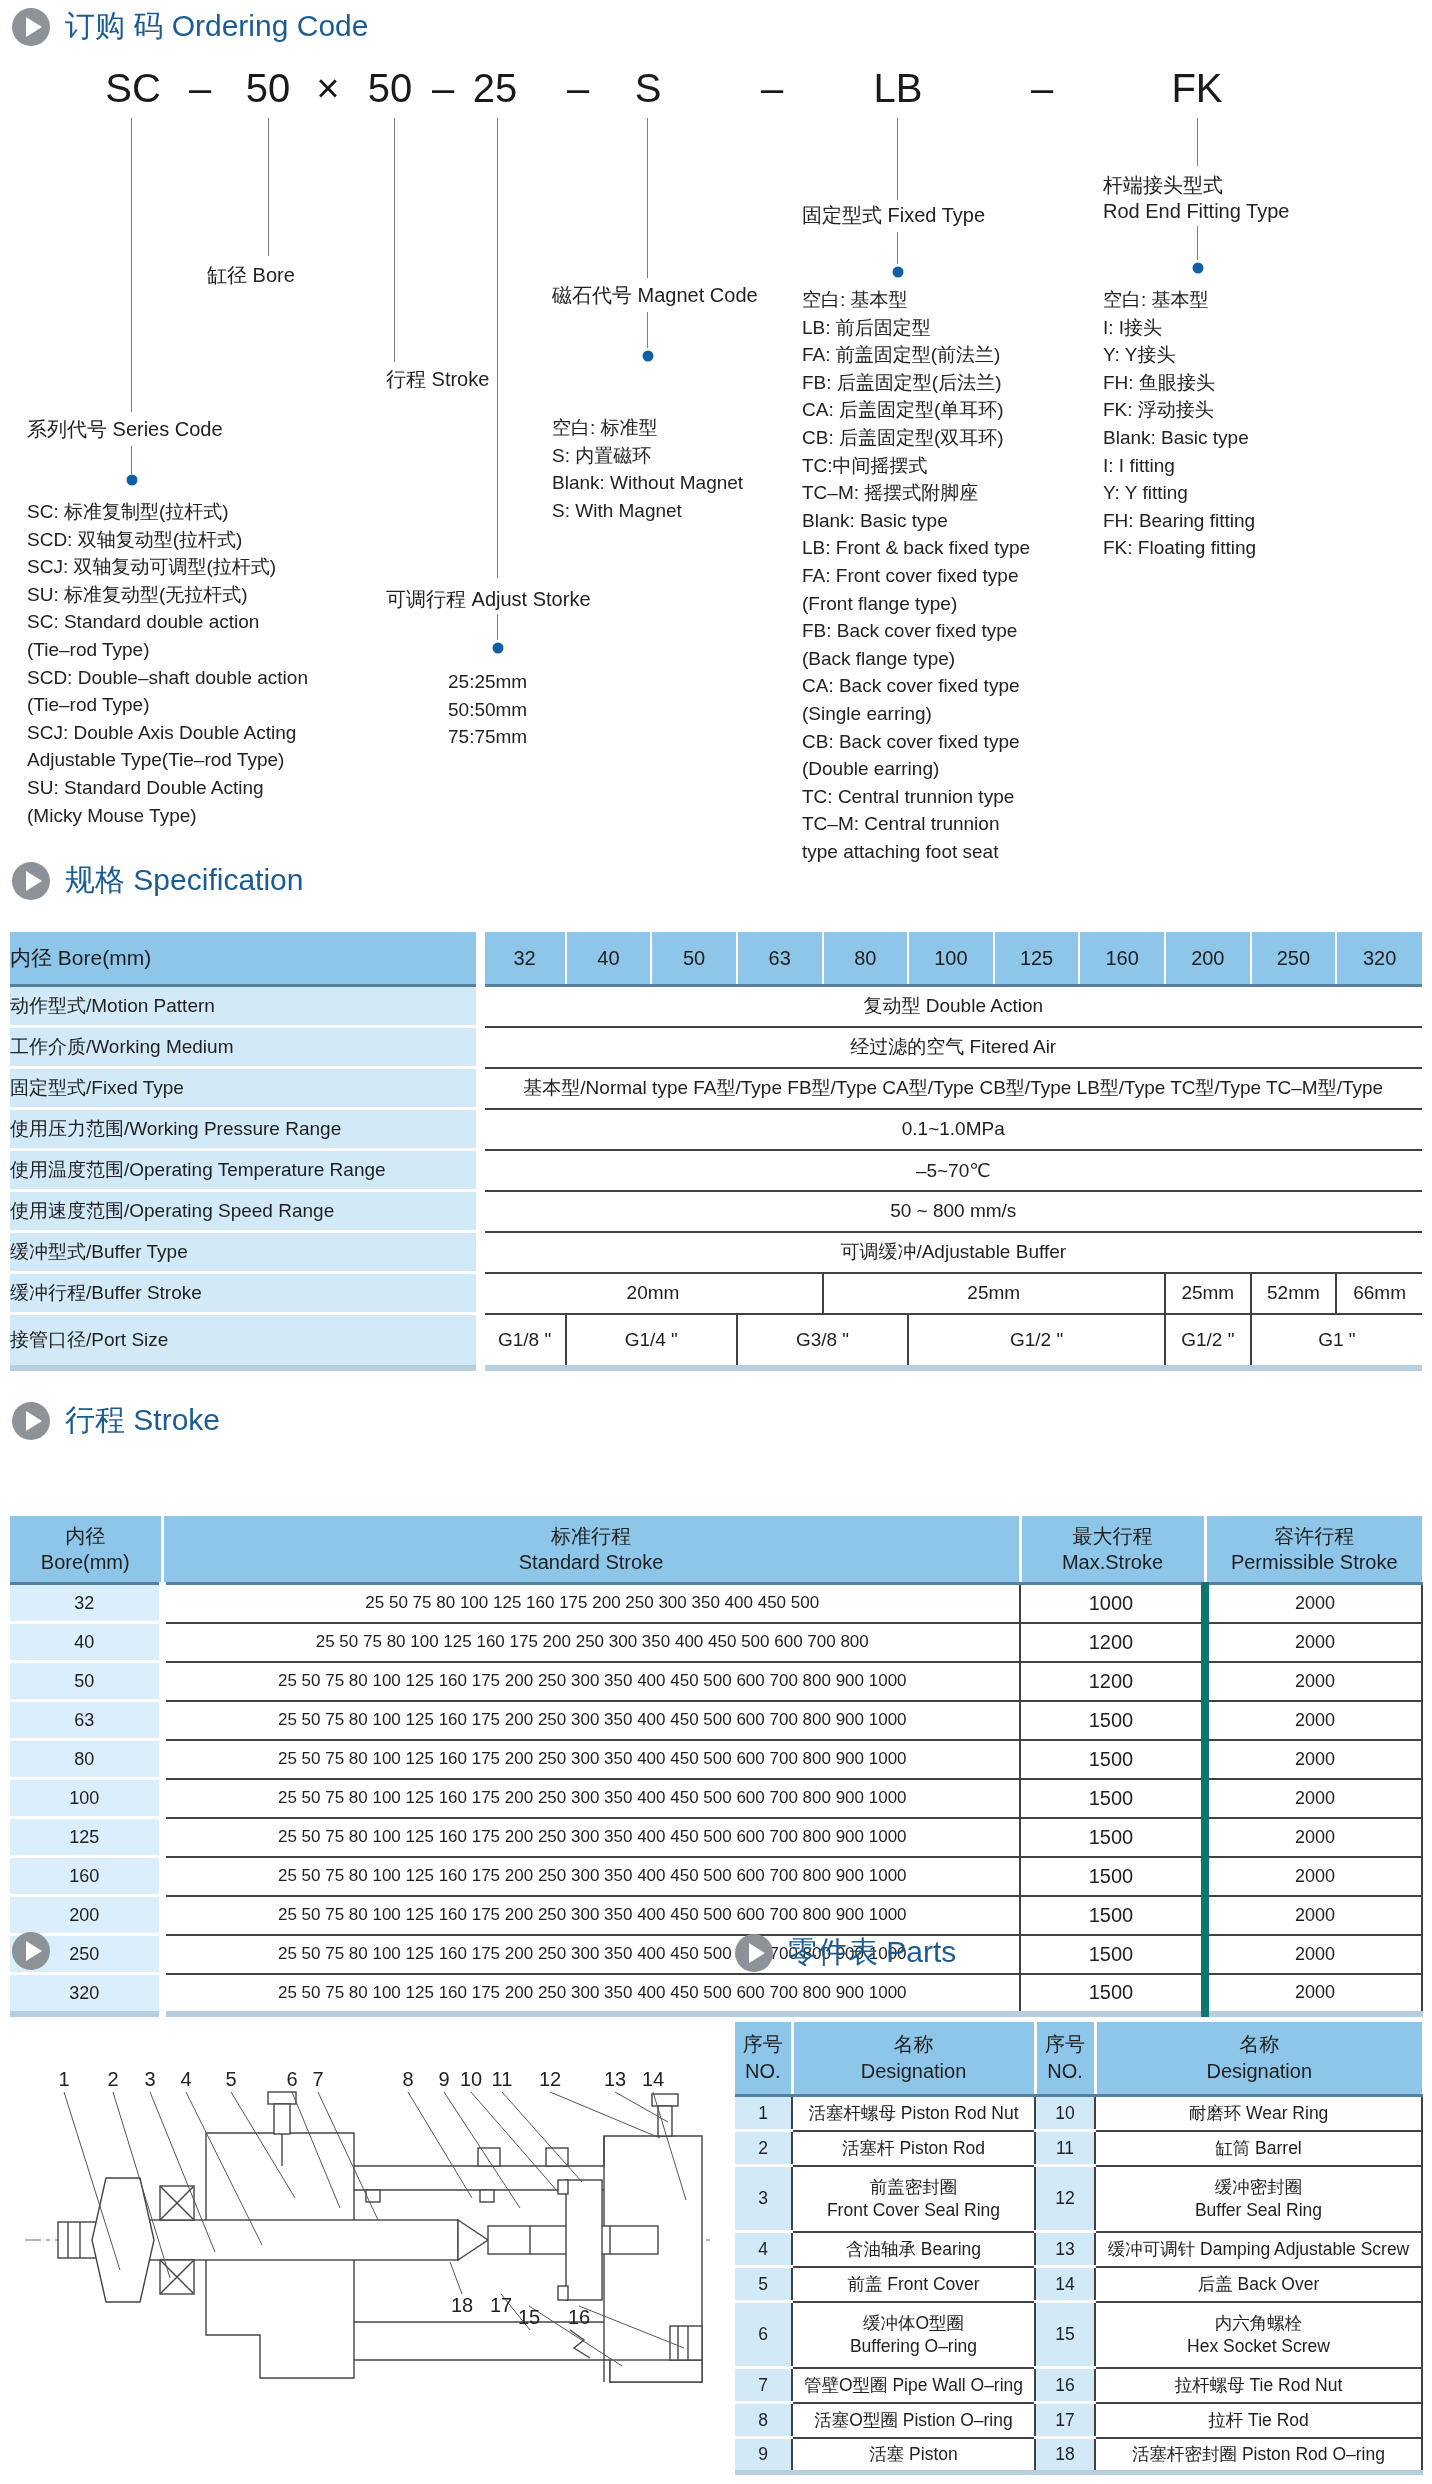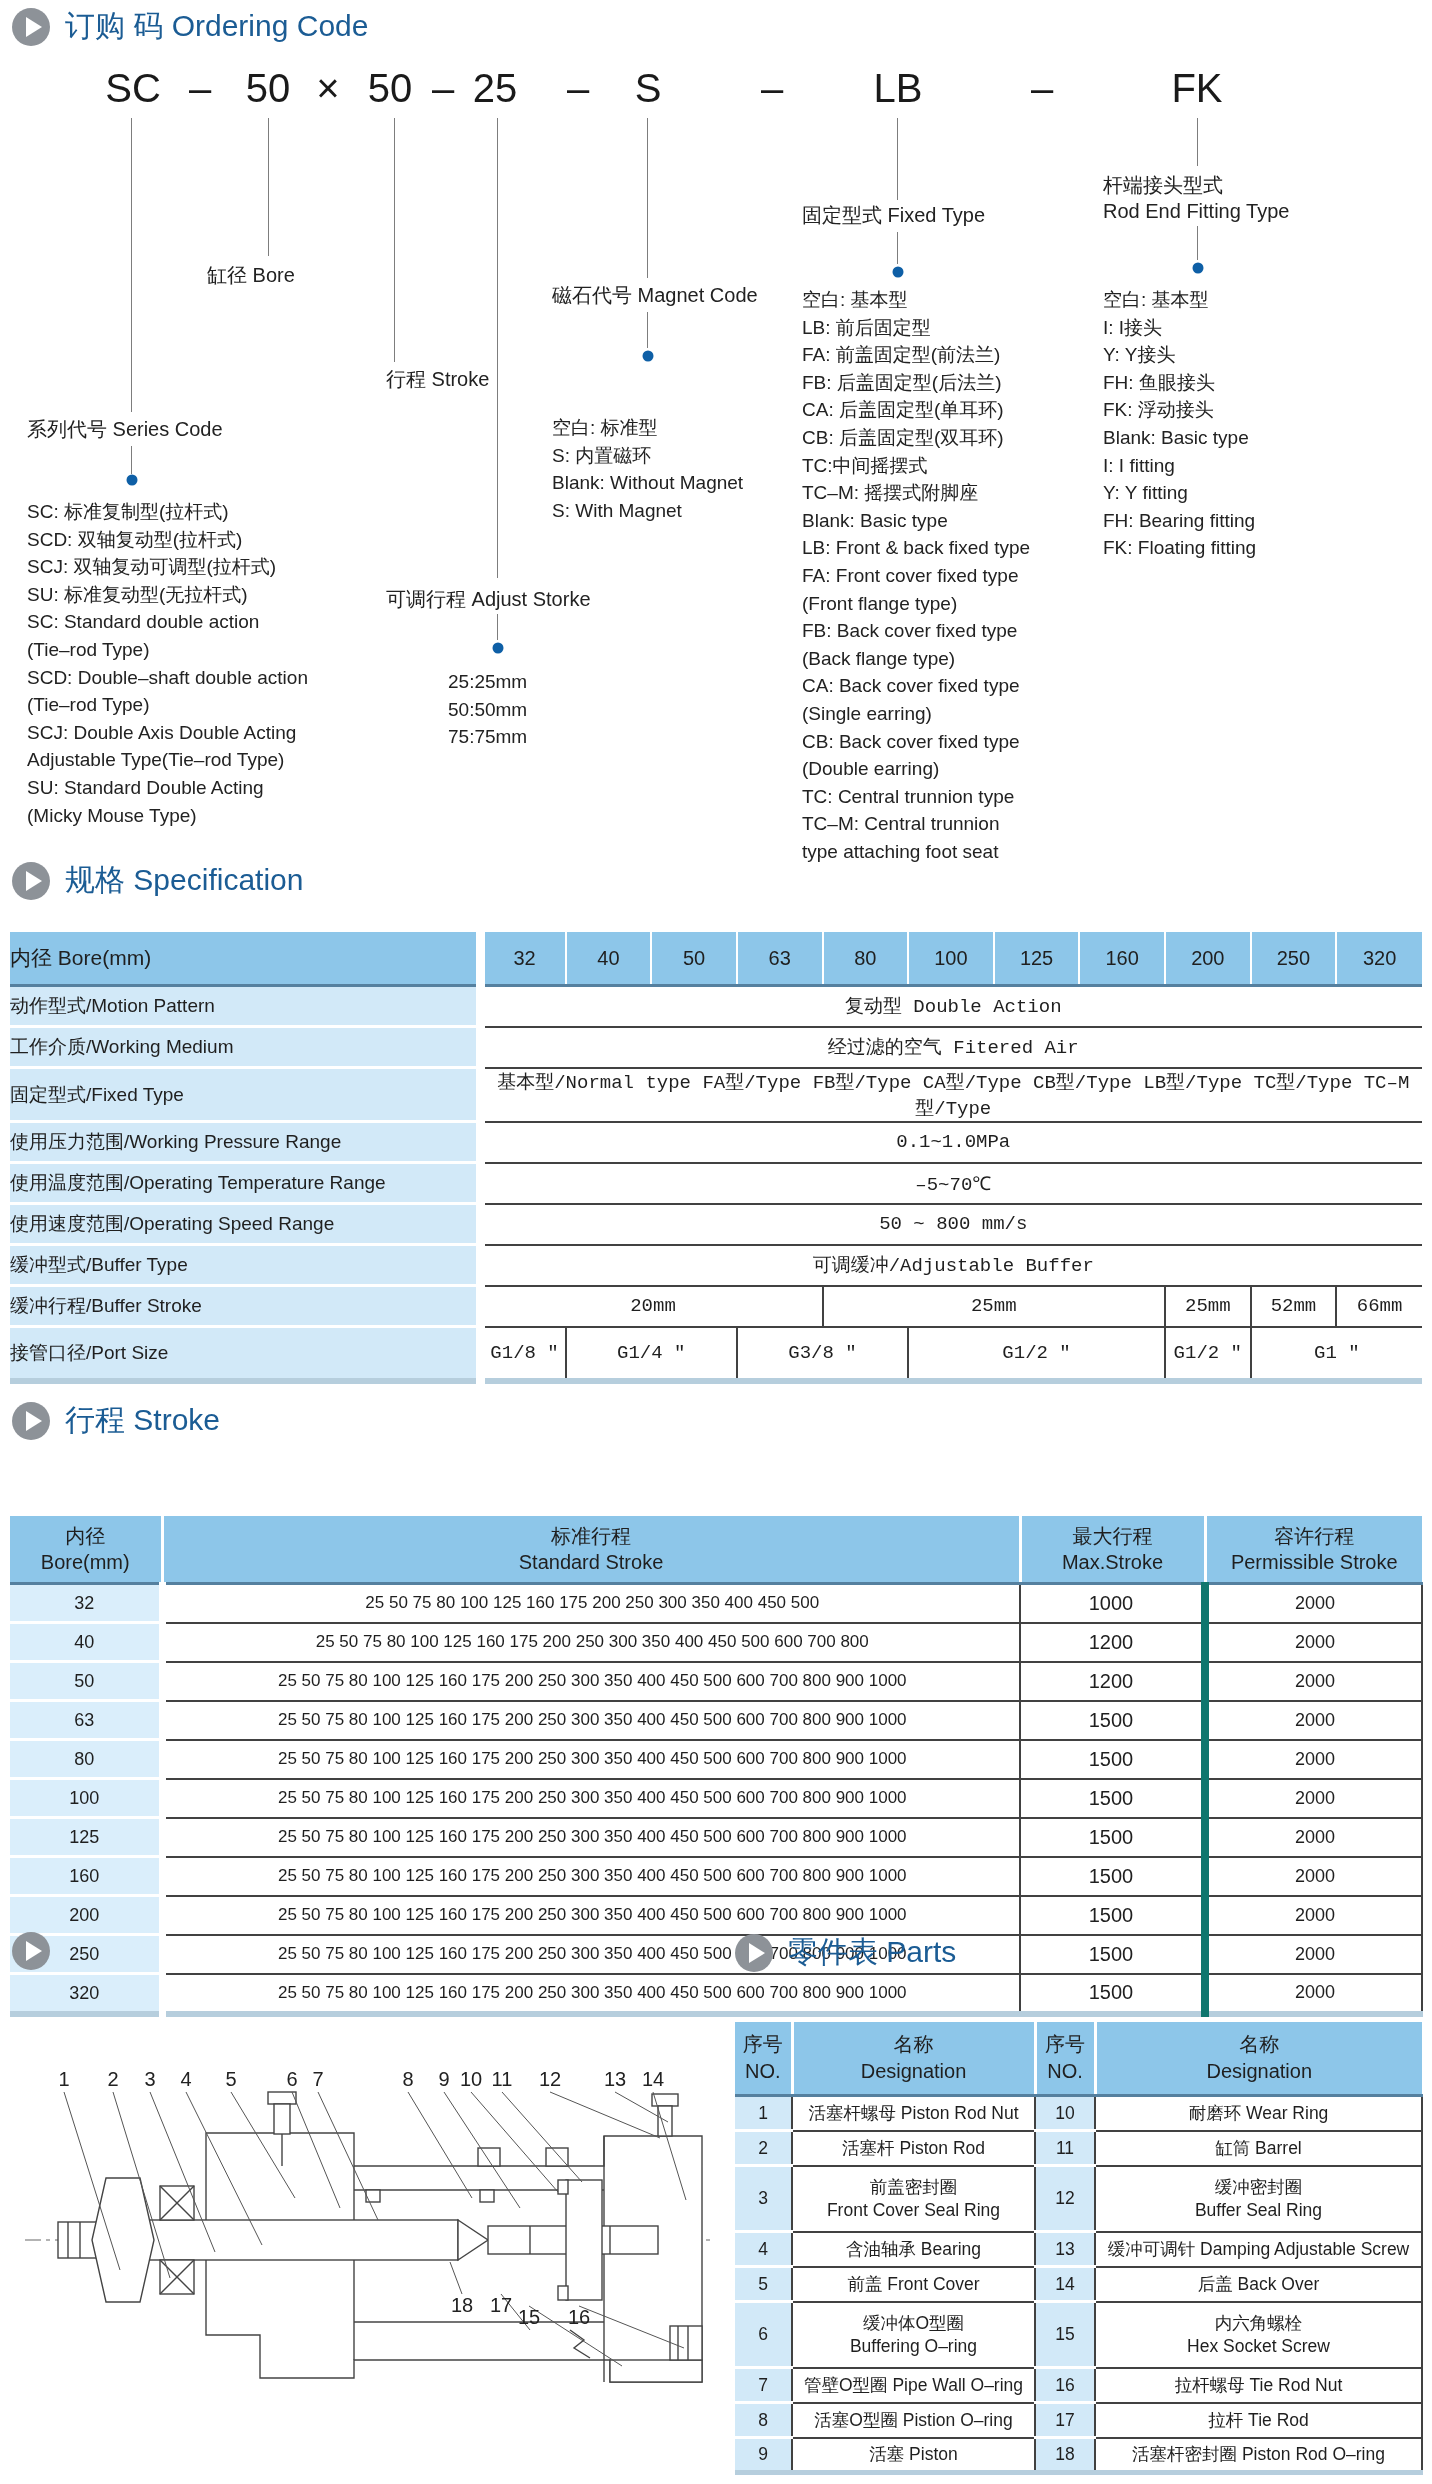--- a/index.html
+++ b/index.html
@@ -25,21 +25,21 @@
   table{border-collapse:collapse;table-layout:fixed;}
   
   #spec-table{position:absolute;left:10px;top:932px;width:1412px;border-bottom:6px solid #b6cedd;}
   #spec-table th,#spec-table td{padding:0;}
   .spec-head-label{background:#8dc6e9;height:52px;text-align:left;padding-left:55px;
     font-size:21px;font-weight:400;border-right:9px solid #fff;border-bottom:3px solid #55809f;}
   .spec-head-num{background:#8dc6e9;font-size:20px;font-weight:400;text-align:center;
     border-left:2px solid #fff;border-bottom:3px solid #55809f;}
   .spec-label{background:#d2e9f8;text-align:left;padding-left:55px;font-size:19px;height:38px;
     border-top:3px solid #fff;border-right:9px solid #fff;}
-  .spec-val{background:#fff;text-align:center;font-size:19px;border-top:2px solid #414141;font-family:Liberation Mono, monospace;}
+  .spec-val{background:#fff;text-align:center;font-size:19px;border-top:2px solid #414141;}
   .vdiv{border-left:2px solid #414141;}
   .tall-row td{height:50px;}
   
   #stroke-table{position:absolute;left:10px;top:1488px;width:1412px;border-bottom:6px solid #b6cedd;margin-top:28px;}
   #stroke-table th{background:#8dc6e9;height:64px;font-size:20px;font-weight:400;line-height:26px;
     border-left:3px solid #fff;border-bottom:3px solid #55809f;}
   #stroke-table th:first-child{border-left:none;}
   #stroke-table td{height:34px;text-align:center;}
   .s-bore{background:#daeefb;font-size:18px;border-top:3px solid #fff;border-right:7px solid #fff;}
   .s-std{font-size:17px;border-top:2px solid #414141;border-left:2px solid #414141;border-right:2px solid #414141;}

